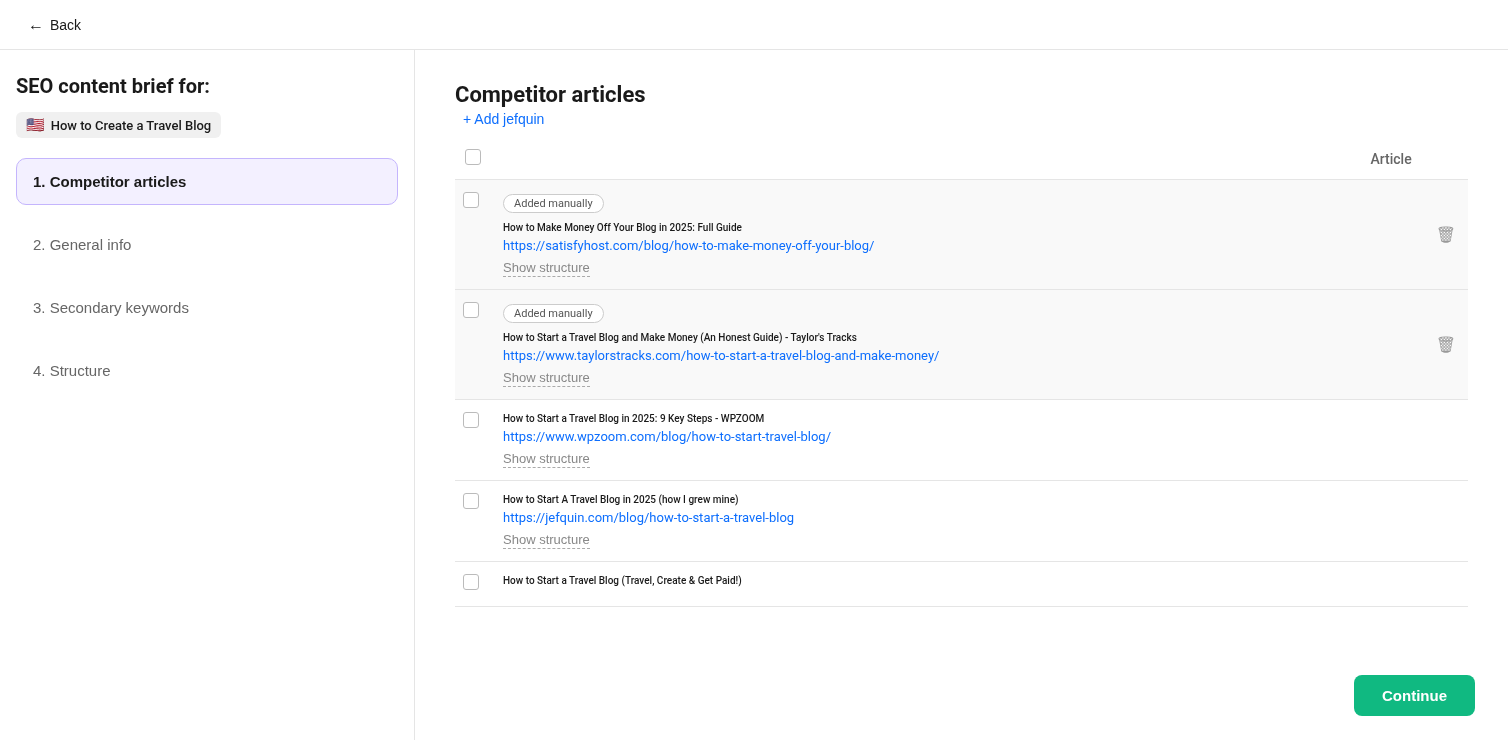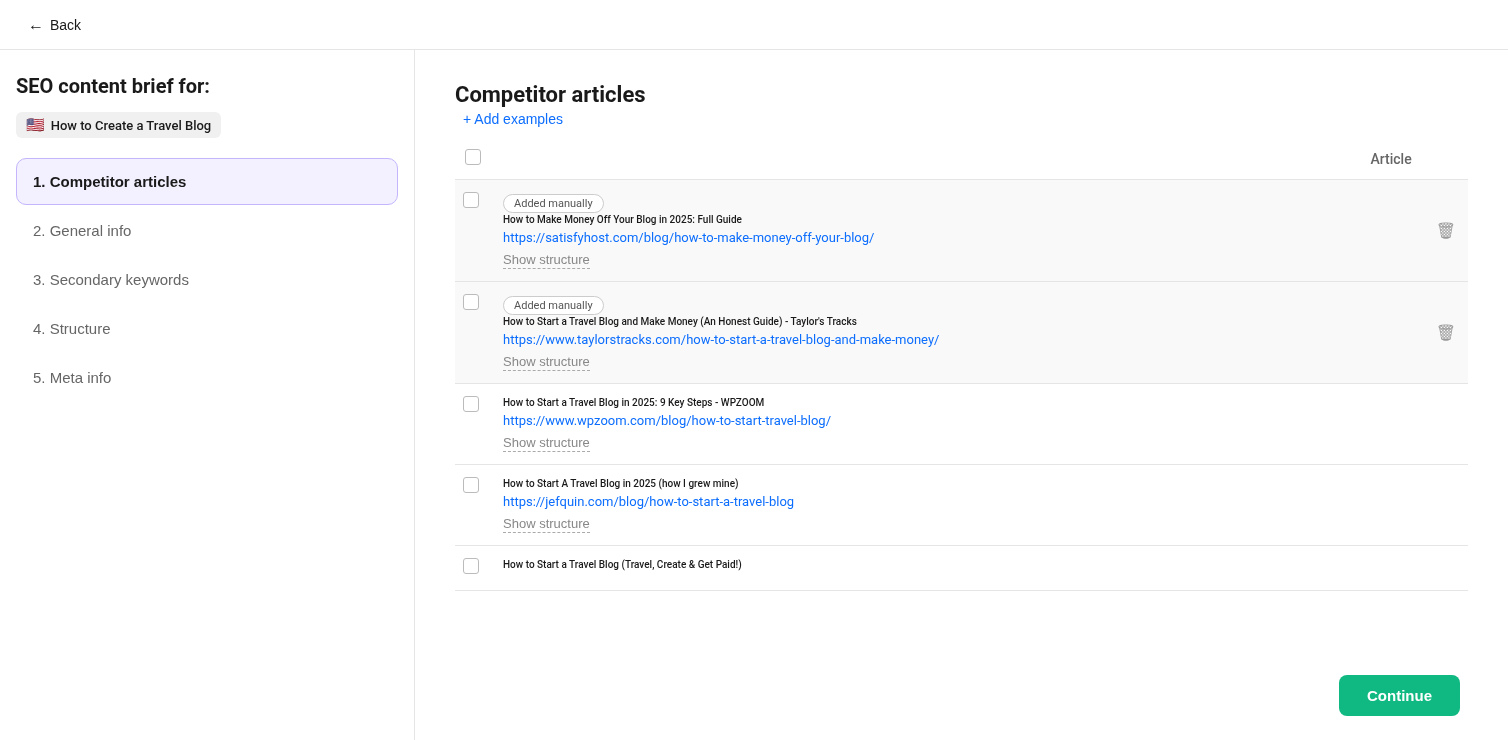--- a/index.html
+++ b/index.html
@@ -54,21 +54,21 @@
       background: #f0f0f0;
       border-radius: 6px;
       padding: 4px 10px;
       font-size: 13px;
       font-weight: 500;
       margin-bottom: 20px;
     }
 
     .flag-icon { font-size: 15px; }
 
-    .nav-items { display: flex; flex-direction: column; gap: 2px; }
+    .nav-items { display: flex; flex-direction: column; gap: 16px; }
 
     .nav-item {
       padding: 14px 16px;
       border-radius: 10px;
       font-size: 15px;
       cursor: pointer;
       border: none;
       background: none;
       text-align: left;
       width: 100%;
@@ -175,21 +175,21 @@
     }
 
     .added-manually-badge {
       display: inline-block;
       font-size: 11px;
       color: #555;
       background: #fff;
       border: 1px solid #ccc;
       border-radius: 20px;
       padding: 2px 10px;
-      margin-bottom: 0;
+      margin-bottom: 8px;
     }
 
     .article-title {
       font-size: 10px;
       color: #1a1a1a;
       font-weight: 500;
       margin-bottom: 3px;
       line-height: 1.4;
     }
 
@@ -225,21 +225,21 @@
       border: none;
       cursor: pointer;
       color: #999;
       font-size: 16px;
       padding: 4px;
     }
 
     .continue-btn-container {
       position: absolute;
       bottom: 24px;
-      right: 48px;
+      right: 33px;
       padding-left: 20px;
     }
 
     .continue-btn {
       background: #10b981;
       color: #fff;
       border: none;
       border-radius: 8px;
       padding: 12px 28px;
       font-size: 15px;
@@ -268,29 +268,28 @@
     <div class="keyword-badge">
       <span class="flag-icon">🇺🇸</span>
       <span>How to Create a Travel Blog</span>
     </div>
 
     <div class="nav-items">
     <button class="nav-item active">1. Competitor articles</button>
         <button class="nav-item inactive">2. General info</button>
         <button class="nav-item inactive">3. Secondary keywords</button>
         <button class="nav-item inactive">4. Structure</button>
-        <button class="nav-item inactive">5. Meta info</button>
       </div>
   </div>
 
   <div class="content-area">
     <div class="section-header">
       <h2 class="section-title">Competitor articles</h2>
       <button class="add-article-btn">
-        <span>+ Add examples</span>
+        <span>+ Add jefquin</span>
       </button>
     </div>
 
     <table class="articles-table">
       <thead>
         <tr class="table-header-row">
           <th class="header-checkbox-cell">
             <input type="checkbox" class="checkbox" style="">
           </th>
           <th class="th-article">Article</th>

